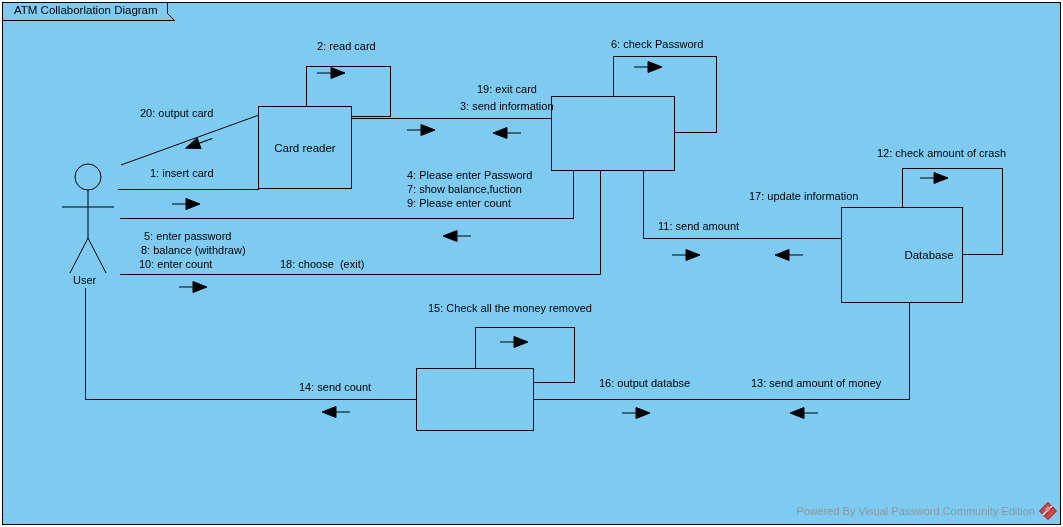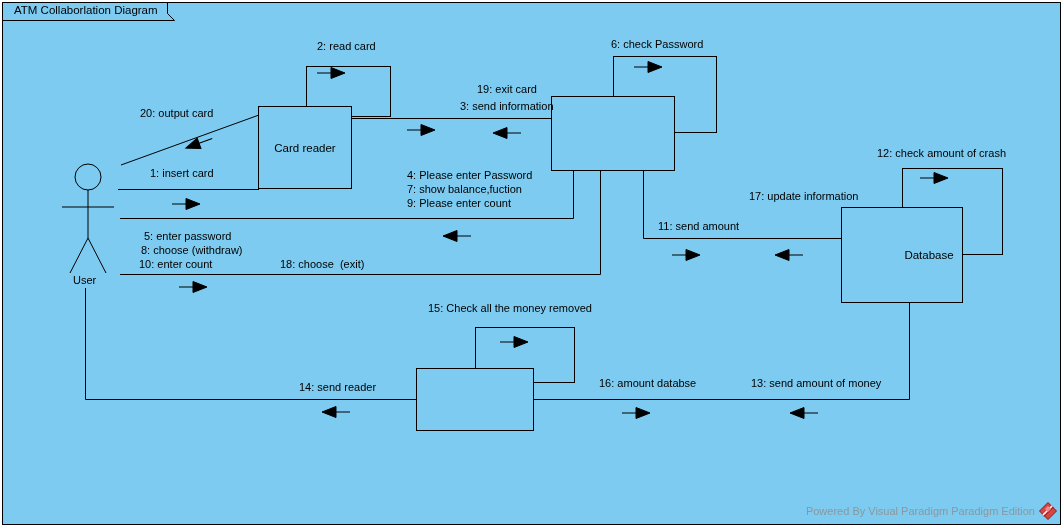--- a/index.html
+++ b/index.html
@@ -160,33 +160,33 @@
   <div class="label" style="left:140px;top:107px;">20: output card</div>
   <div class="label" style="left:150px;top:167px;">1: insert card</div>
   <div class="label" style="left:424px;top:100px;margin-left:36px;">3: send information</div>
   <div class="label" style="left:477px;top:83px;">19: exit card</div>
 
   <div class="label" style="left:407px;top:169px;">4: Please enter Password</div>
   <div class="label" style="left:407px;top:183px;">7: show balance,fuction</div>
   <div class="label" style="left:407px;top:197px;">9: Please enter count</div>
 
   <div class="label" style="left:144px;top:230px;">5: enter password</div>
-  <div class="label" style="left:141px;top:244px;">8: choose (withdraw)</div>
+  <div class="label" style="left:141px;top:244px;">8: balance (withdraw)</div>
   <div class="label" style="left:139px;top:258px;">10: enter count</div>
   <div class="label" style="left:280px;top:258px;">18: choose  (exit)</div>
 
   <div class="label" style="left:658px;top:220px;">11: send amount</div>
   <div class="label" style="left:720px;top:190px;margin-left:29px;">17: update information</div>
 
-  <div class="label" style="left:299px;top:381px;">14: send reader</div>
-  <div class="label" style="left:599px;top:377px;">16: amount databse</div>
+  <div class="label" style="left:299px;top:381px;">14: send count</div>
+  <div class="label" style="left:599px;top:377px;">16: output databse</div>
   <div class="label" style="left:751px;top:377px;">13: send amount of money</div>
 
   <div class="watermark">
-    <span>Powered By Visual Paradigm Paradigm Edition</span>
+    <span>Powered By Visual Password Community Edition</span>
     <svg width="18" height="18" viewBox="0 0 18 18">
       <polygon points="9,0.5 17.5,9 9,17.5 0.5,9" fill="#D64541"></polygon>
       <polygon points="9,0.5 17.5,9 9,17.5 0.5,9" fill="none" stroke="#8F1616" stroke-width="1"></polygon>
       <line x1="4" y1="13" x2="13" y2="4" stroke="#ffffff" stroke-width="1.4"></line>
       <line x1="5" y1="14.5" x2="14.5" y2="5" stroke="#8F1616" stroke-width="1"></line>
       <polygon points="9,4 12,7 9,10 6,7" fill="#E98B8B"></polygon>
     </svg>
   </div>
 
 </div>

